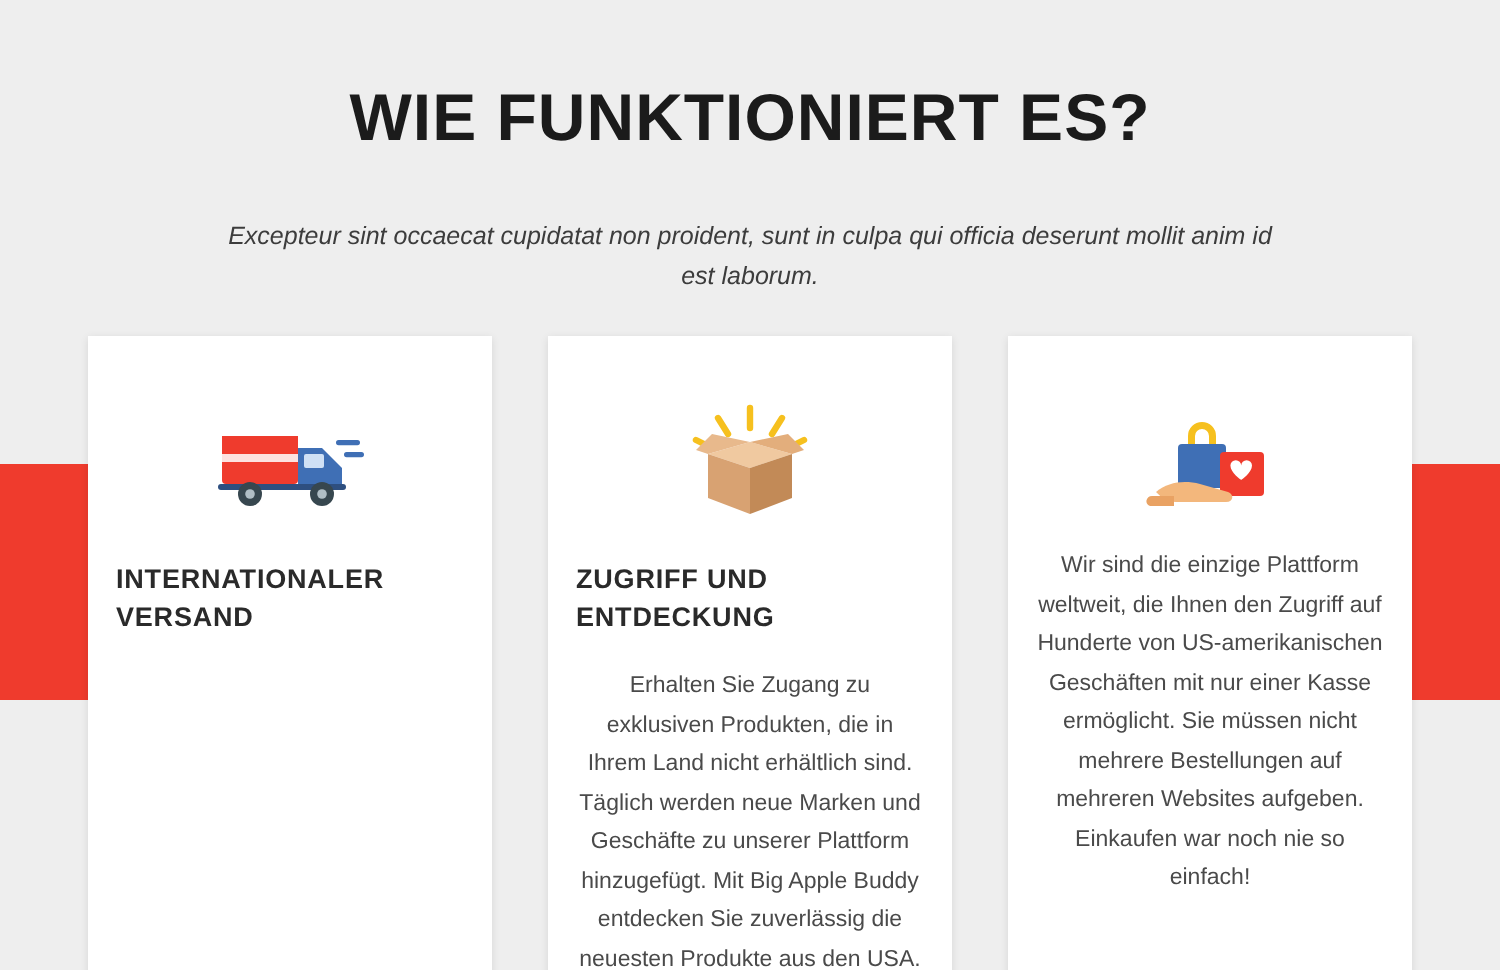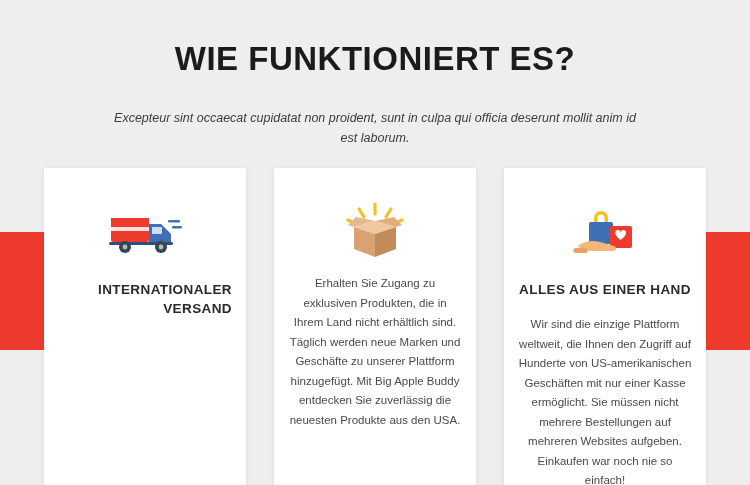--- a/index.html
+++ b/index.html
@@ -82,21 +82,21 @@
     height: 68px;
     display: flex;
     align-items: center;
     justify-content: center;
     margin-bottom: 8px;
   }
   .card-title {
     font-size: 13.5px;
     font-weight: bold;
     color: #2a2a2a;
-    text-align: right;
+    text-align: left;
     letter-spacing: 0.4px;
     line-height: 19px;
     margin: 6px 0 16px 0;
     text-transform: uppercase;
   }
   .card-text {
     font-size: 11.5px;
     line-height: 19.5px;
     color: #4a4a4a;
     text-align: center;
@@ -145,32 +145,32 @@
             <line x1="12" y1="19" x2="20" y2="23"></line>
             <line x1="66" y1="19" x2="58" y2="23"></line>
           </g>
           <path d="M18 26 l21 -6 l21 6 l-21 7 z" fill="#f0c9a0"></path>
           <path d="M18 26 v22 l21 8 v-23 z" fill="#d8a272"></path>
           <path d="M60 26 v22 l-21 8 v-23 z" fill="#c28a57"></path>
           <path d="M12 24 l8 -8 l19 4 l-21 6 z" fill="#e8b98c"></path>
           <path d="M66 24 l-8 -8 l-19 4 l21 6 z" fill="#e3ae7c"></path>
         </svg>
       </div>
+      <div class="card-title">ZUGRIFF UND ENTDECKUNG</div>
       <div class="card-text">Erhalten Sie Zugang zu exklusiven Produkten, die in Ihrem Land nicht erhältlich sind. Täglich werden neue Marken und Geschäfte zu unserer Plattform hinzugefügt. Mit Big Apple Buddy entdecken Sie zuverlässig die neuesten Produkte aus den USA.</div>
     </div>
 
     <div class="card card-3">
       <div class="icon-wrap">
         <svg width="78" height="60" viewBox="0 0 78 60" aria-hidden="true">
           <path d="M28 16 a7 7 0 0 1 14 0 v5 h-3.5 v-5 a3.5 3.5 0 0 0 -7 0 v5 H28 z" fill="#f6c01e"></path>
           <rect x="23" y="20" width="24" height="22" rx="2" fill="#3f6fb5"></rect>
           <rect x="44" y="24" width="22" height="22" rx="2" fill="#ef3b2d"></rect>
           <path d="M52 30 a3 3 0 0 1 6 0 a3 3 0 0 1 6 0 c0 4 -6 8 -6 8 s-6 -4 -6 -8 z" fill="#ffffff" transform="translate(-3,2) scale(0.9) translate(6,2)"></path>
           <path d="M12 44 c6 -5 14 -6 22 -4 l14 4 c3 1 3 5 -1 5 H22 c-5 0 -8 -3 -10 -5 z" fill="#f3b77c"></path>
           <path d="M10 46 c-3 0 -4 4 -1 5 h12 v-5 z" fill="#e9a263"></path>
         </svg>
       </div>
-      <div class="card-title">ALLES AUS EINER HAND</div>
       <div class="card-text">Wir sind die einzige Plattform weltweit, die Ihnen den Zugriff auf Hunderte von US-amerikanischen Geschäften mit nur einer Kasse ermöglicht. Sie müssen nicht mehrere Bestellungen auf mehreren Websites aufgeben. Einkaufen war noch nie so einfach!</div>
     </div>
 
   </div>
 </div>
 
 </body></html>

